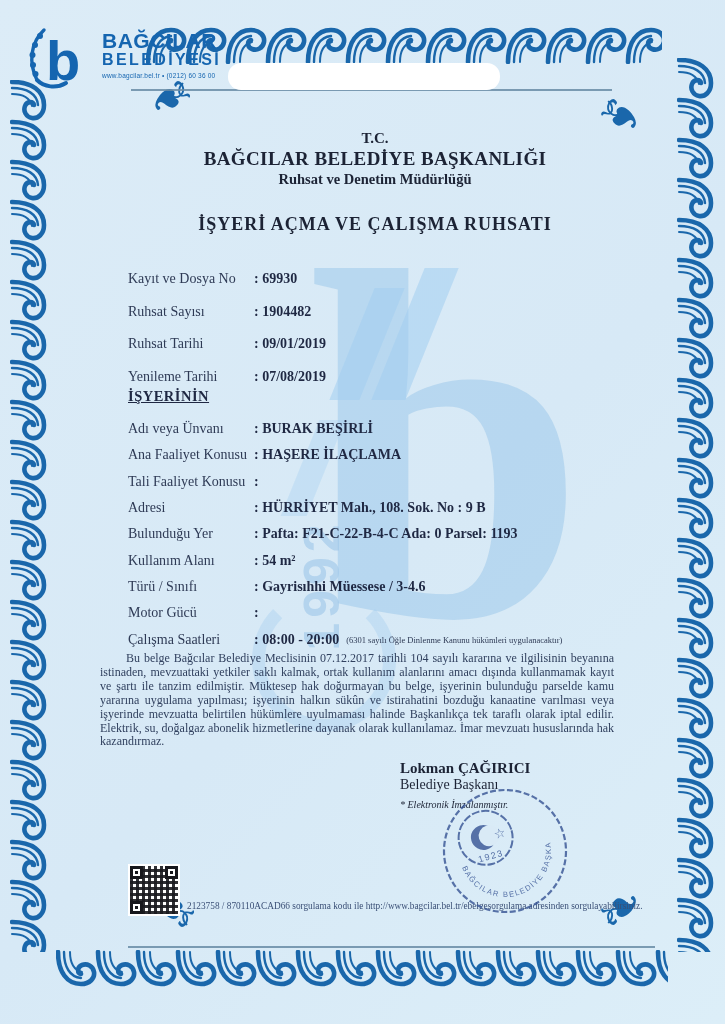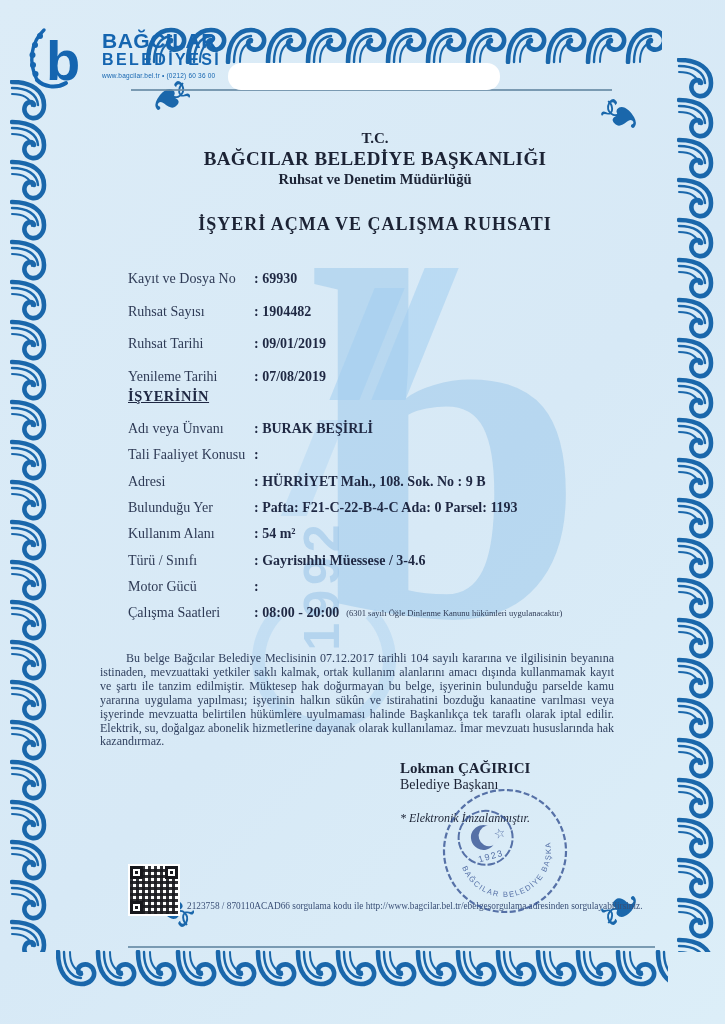--- a/index.html
+++ b/index.html
@@ -59,21 +59,21 @@
   .f-reg .frow{height:32.5px;}
   .f-prem .frow{height:26.3px;}
   .flabel{width:126px;flex:none;font-size:14px;color:#2e3a55;}
   .fvalue{font-size:14px;font-weight:bold;color:#1f2843;white-space:nowrap;}
   .fnote{font-size:8.5px;font-weight:normal;color:#2e3a55;margin-left:7px;}
   .legal{left:100px;top:652px;width:514px;font-size:12px;line-height:13.9px;
          text-align:justify;text-indent:26px;color:#31415f;}
   .sig{left:400px;top:760px;width:205px;text-align:left;color:#1c2335;}
   .sig-name{font-size:15px;font-weight:bold;}
   .sig-title{font-size:14px;font-weight:normal;}
-  .sig-note{font-size:12px;font-style:italic;margin-top:18px;font-family:Liberation Serif, serif;}
+  .sig-note{font-size:10px;font-style:italic;margin-top:6px;font-family:Liberation Serif, serif;}
   .stamp{left:436px;top:782px;z-index:3;opacity:0.82;}
   .qr{left:128px;top:864px;width:52px;height:52px;background:#fff;padding:0;z-index:2;}
   .qr-grid{position:absolute;left:2px;top:2px;width:48px;height:48px;
      background-image:repeating-linear-gradient(0deg,rgba(25,25,30,0.9) 0 3px,transparent 3px 6px),
                       repeating-linear-gradient(90deg,rgba(25,25,30,0.9) 0 3px,#fff 3px 6px);}
   .finder{position:absolute;width:13px;height:13px;border:3px solid #17171c;background:#fff;box-sizing:border-box;}
   .finder::after{content:"";position:absolute;left:2px;top:2px;width:3px;height:3px;background:#17171c;}
   .fd-tl{left:2px;top:2px;} .fd-tr{right:2px;top:2px;} .fd-bl{left:2px;bottom:2px;}
   .footer-line{left:187px;top:901px;width:470px;font-size:9.3px;color:#3a4f76;}
 </style>
@@ -242,20 +242,24 @@
     </div>
   </div>
 
   <div class="ct fields f-prem">
     <div class="sec-title">İŞYERİNİN</div>
     <div class="frow">
       <span class="flabel">Adı veya Ünvanı</span>
       <span class="fvalue">: BURAK BEŞİRLİ</span>
     </div>
     <div class="frow">
+      <span class="flabel">Ana Faaliyet Konusu</span>
+      <span class="fvalue">: HAŞERE İLAÇLAMA</span>
+    </div>
+    <div class="frow">
       <span class="flabel">Tali Faaliyet Konusu</span>
       <span class="fvalue">:</span>
     </div>
     <div class="frow">
       <span class="flabel">Adresi</span>
       <span class="fvalue">: HÜRRİYET Mah., 108. Sok. No : 9 B</span>
     </div>
     <div class="frow">
       <span class="flabel">Bulunduğu Yer</span>
       <span class="fvalue">: Pafta: F21-C-22-B-4-C Ada: 0 Parsel: 1193</span>

